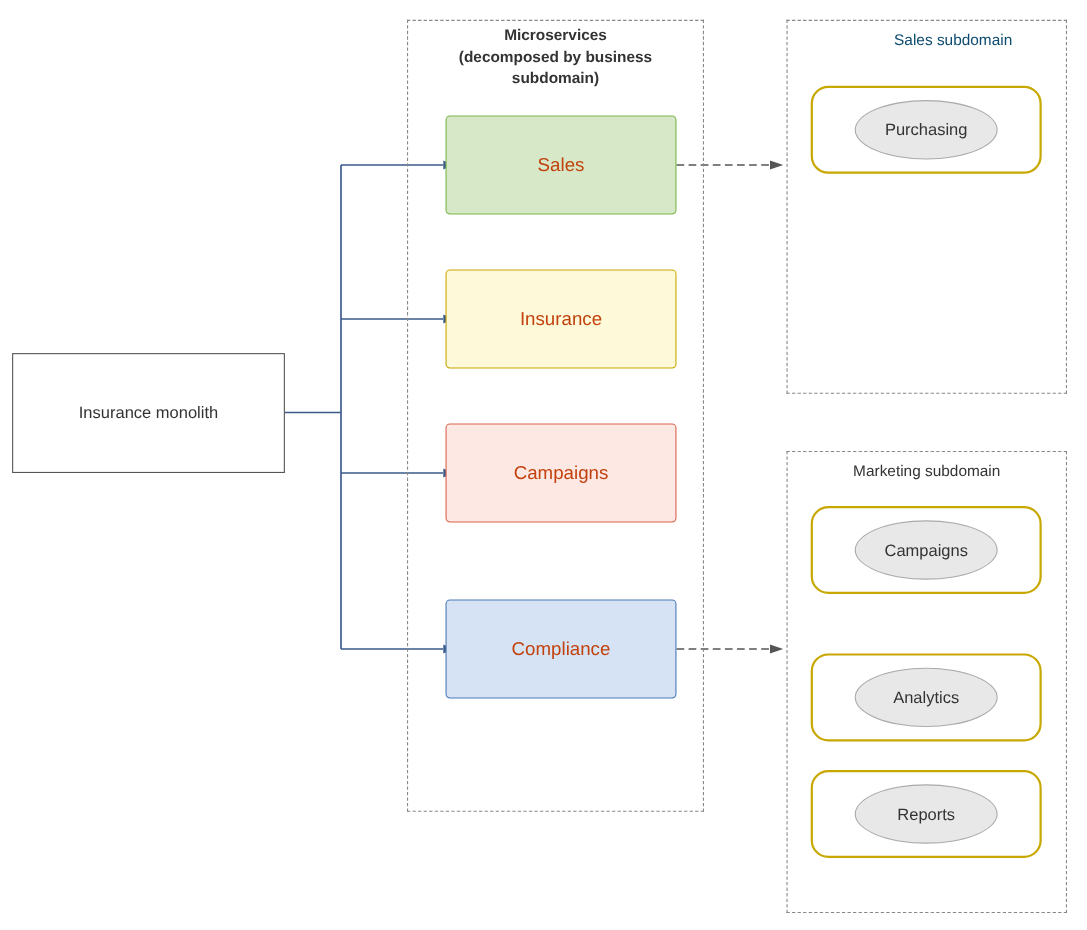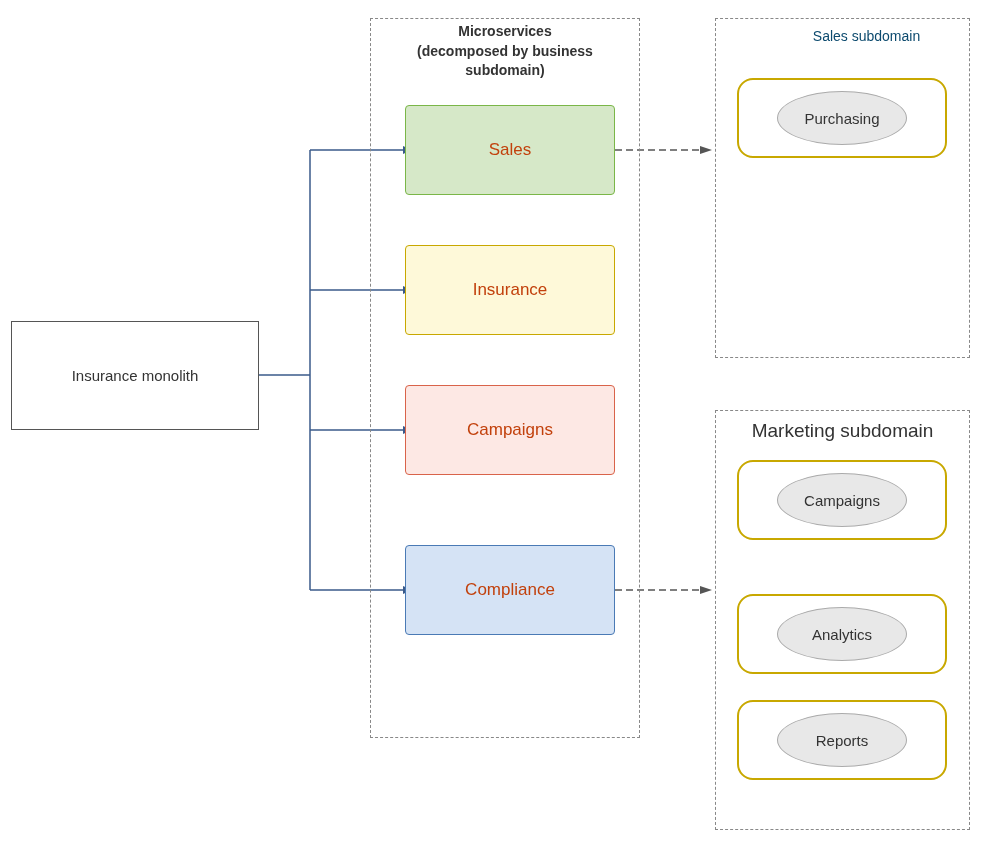--- a/index.html
+++ b/index.html
@@ -129,21 +129,21 @@
       border: 1.5px dashed #888;
       background: transparent;
     }
 
     .marketing-subdomain-title {
       position: absolute;
       left: 715px;
       top: 420px;
       width: 255px;
       text-align: center;
-      font-size: 19px;
+      font-size: 14px;
       color: #333;
     }
 
     
     .subdomain-item {
       position: absolute;
       width: 210px;
       height: 80px;
       border: 2.5px solid #c8a800;
       border-radius: 16px;

